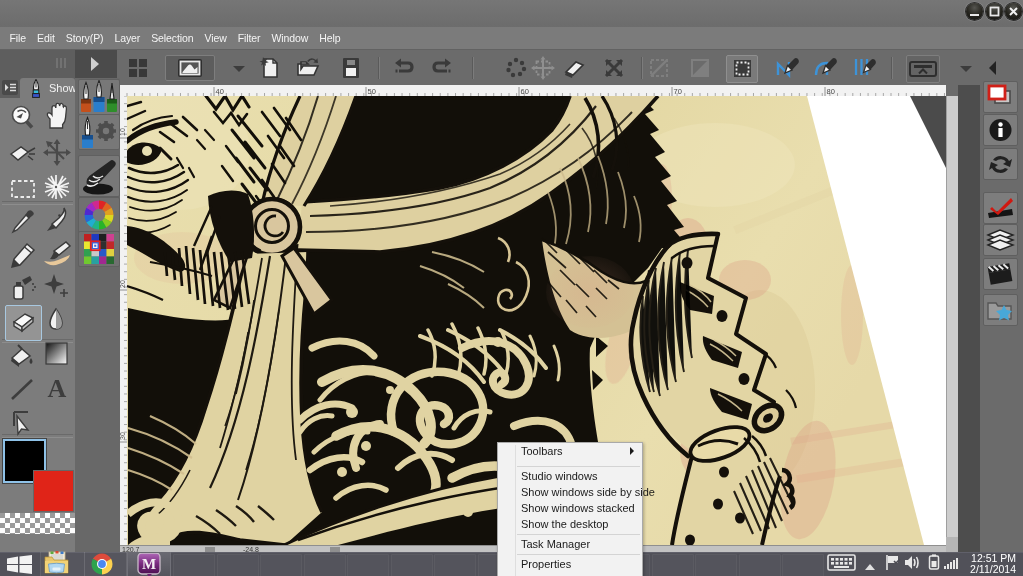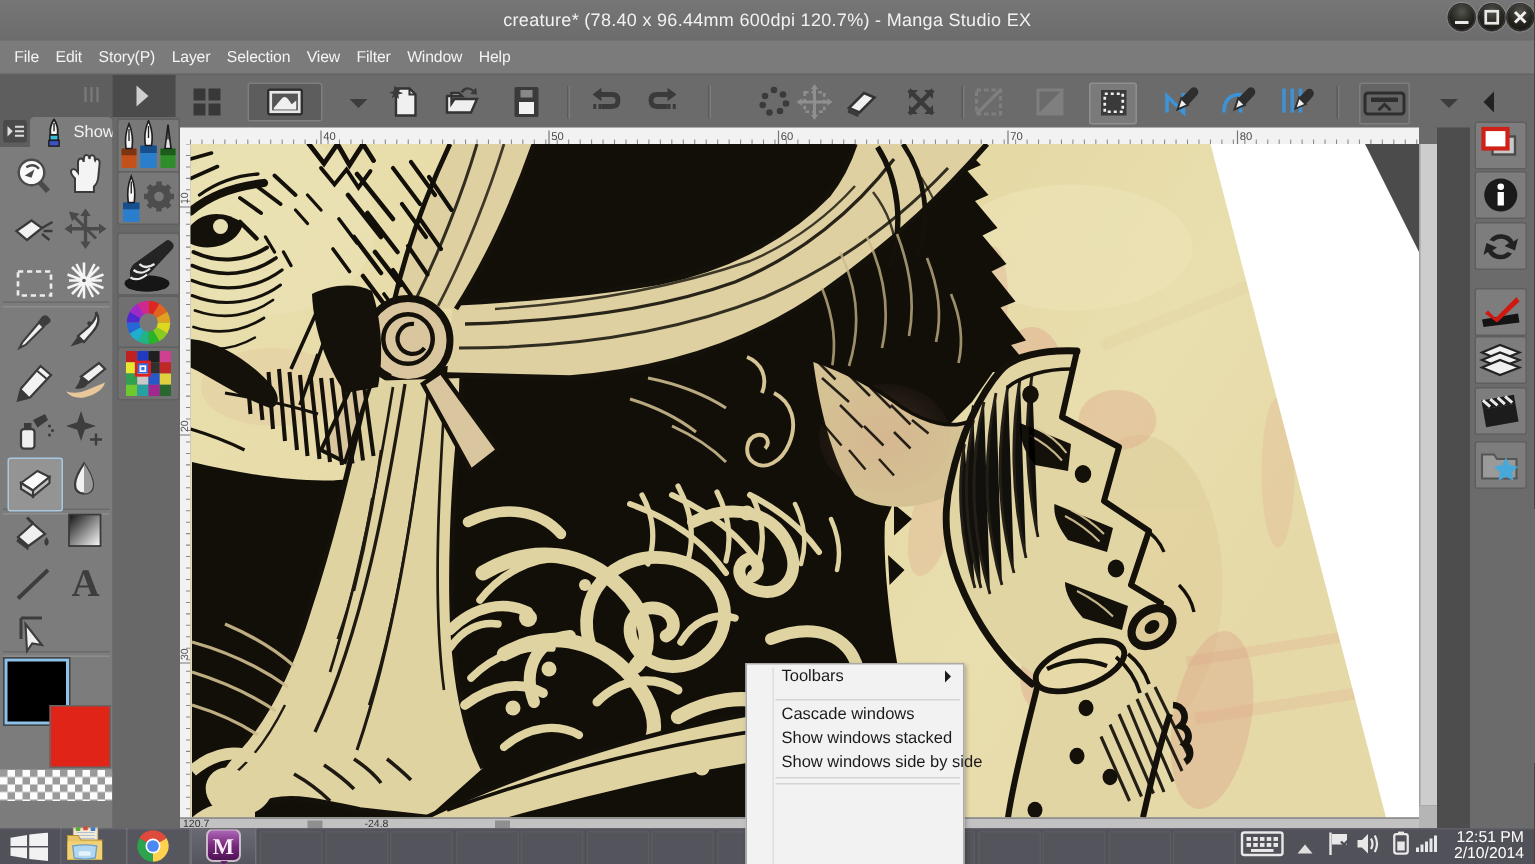--- a/index.html
+++ b/index.html
@@ -68,21 +68,20 @@
   .ctxarrow{position:absolute;right:8px;top:4px;width:0;height:0;
     border-left:4px solid #1a1a1a;border-top:4px solid transparent;border-bottom:4px solid transparent;}
   #ctxcheck{position:absolute;left:1px;top:-1px;width:16px;height:16px;background:#d6e9f8;border:1px solid #78aad4;}
 </style>
 </head>
 <body>
 
 <div id="screen">
 
   <div class="abs" id="titlebar">
-    <div class="abs" id="title-text">creature* (78.40 x 96.44mm 600dpi 120.7%)  - Manga Studio EX</div>
     <div class="abs winbtn" style="left:966px">
       <svg width="17" height="17">
           <rect x="4" y="11" width="9" height="2" fill="#e8e8e8"></rect>
         </svg>
     </div>
     <div class="abs winbtn" style="left:986px">
       <svg width="17" height="17">
           <rect x="4.5" y="4.5" width="8" height="8" fill="none" stroke="#e8e8e8" stroke-width="1.8"></rect>
         </svg>
     </div>
@@ -1174,46 +1173,55 @@
       <g fill="#e8e8e8">
         <rect x="0" y="9" width="2" height="3"></rect>
           <rect x="3" y="7" width="2" height="5"></rect>
         <rect x="6" y="5" width="2" height="7"></rect>
           <rect x="9" y="3" width="2" height="9"></rect>
           <rect x="12" y="1" width="2" height="11"></rect>
       </g>
     </svg>
   </div>
   <div class="abs traytxt" style="left:960px;top:553px;width:56px">12:51 PM</div>
-  <div class="abs traytxt" style="left:960px;top:564px;width:56px">2/10/2014</div>
+  <div class="abs traytxt" style="left:960px;top:564px;width:56px">2/11/2014</div>
 
   <div class="abs" id="ctxmenu">
     <div id="ctx-gutterline"></div>
     <div id="ctx-items">
         <div class="ctxitem" style="height: 21px;">
           <span class="lbl">Toolbars</span>
           <span class="ctxarrow"></span>
         </div>
         <div class="ctxsep">
           <div></div>
         </div>
         <div class="ctxitem">
-          <span class="lbl">Cascade windows</span>
+          <span class="lbl">Studio windows</span>
+        </div>
+        <div class="ctxitem">
+          <span class="lbl">Show windows side by side</span>
         </div>
         <div class="ctxitem">
           <span class="lbl">Show windows stacked</span>
         </div>
         <div class="ctxitem">
-          <span class="lbl">Show windows side by side</span>
+          <span class="lbl">Show the desktop</span>
         </div>
         <div class="ctxsep">
           <div></div>
         </div>
+        <div class="ctxitem">
+          <span class="lbl">Task Manager</span>
+        </div>
         <div class="ctxsep">
           <div></div>
+        </div>
+        <div class="ctxitem">
+          <span class="lbl">Properties</span>
         </div>
       </div>
   </div>
 
 <div class="abs tslot" style="left: 173px;"></div>
     <div class="abs tslot" style="left: 216.5px;"></div>
     <div class="abs tslot" style="left: 260px;"></div>
     <div class="abs tslot" style="left: 303.5px;"></div>
     <div class="abs tslot" style="left: 347px;"></div>
     <div class="abs tslot" style="left: 390.5px;"></div>

